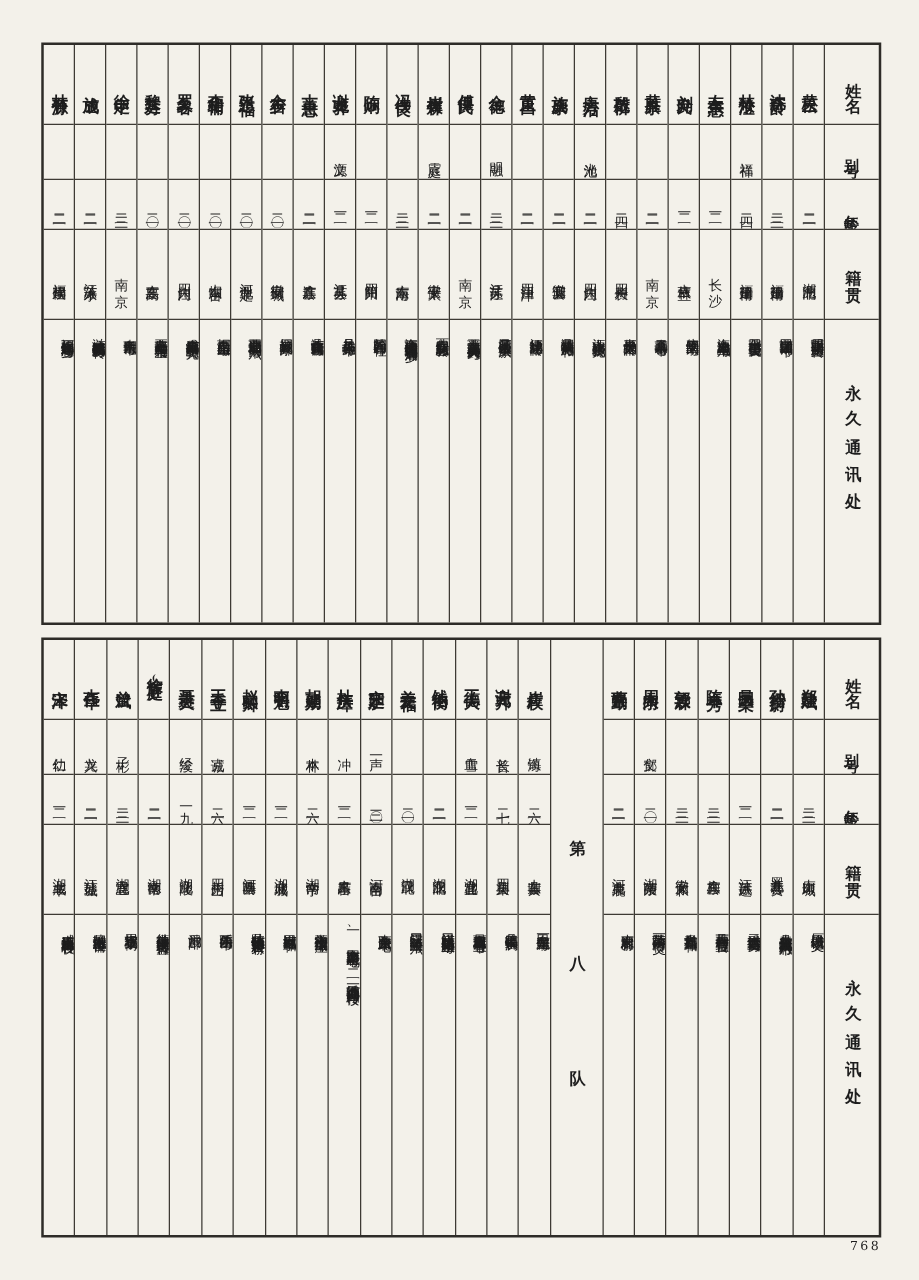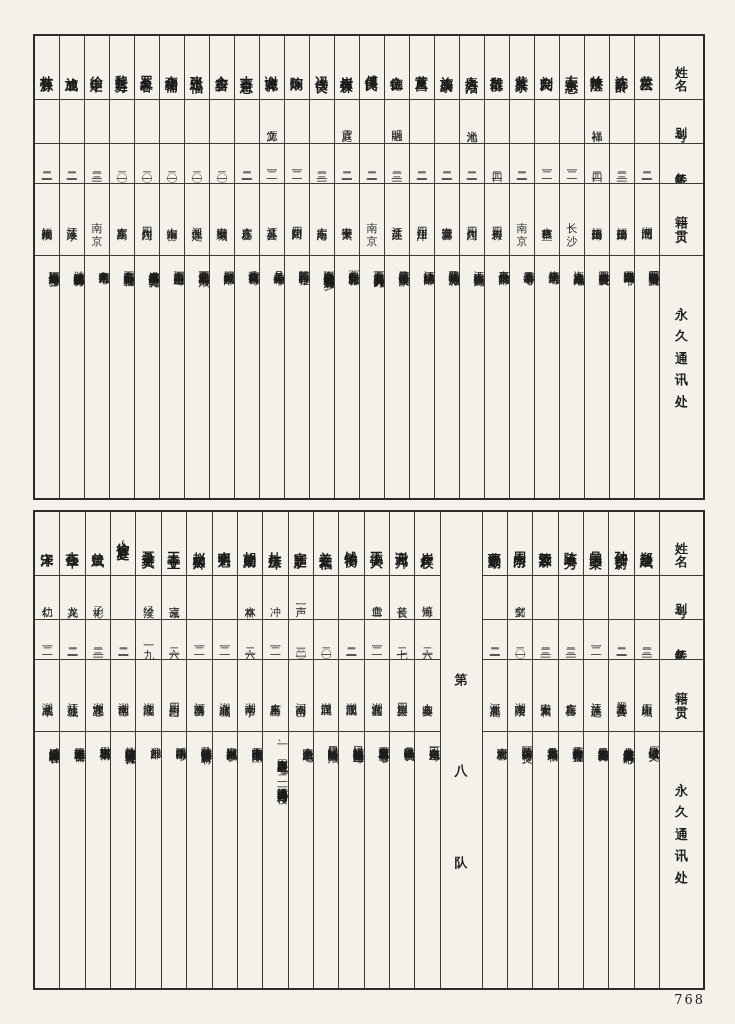--- a/index.html
+++ b/index.html
@@ -42,21 +42,21 @@
   .h-addr{font-size:13px;letter-spacing:22px;padding-top:40px;text-align:start;}
   
   .s-cell{
     height:100%;border-bottom:none;line-height:42px;
     font-size:13px;font-weight:700;letter-spacing:92px;
     padding-top:150px;text-align:start;
   }
   .note{font-size:7px;letter-spacing:0;}
   .pageno{
     position:absolute;right:30px;top:992px;
-    font-size:13px;letter-spacing:2px;writing-mode:horizontal-tb;
+    font-size:10px;letter-spacing:2px;writing-mode:horizontal-tb;
   }
 </style>
 </head>
 <body>
 
 <div class="table sec0">
   <div class="col hcol">
     <div class="cell c-name h-name">姓名</div>
     <div class="cell c-alias h-alias">别号</div>
     <div class="cell c-age h-age">年龄</div>

